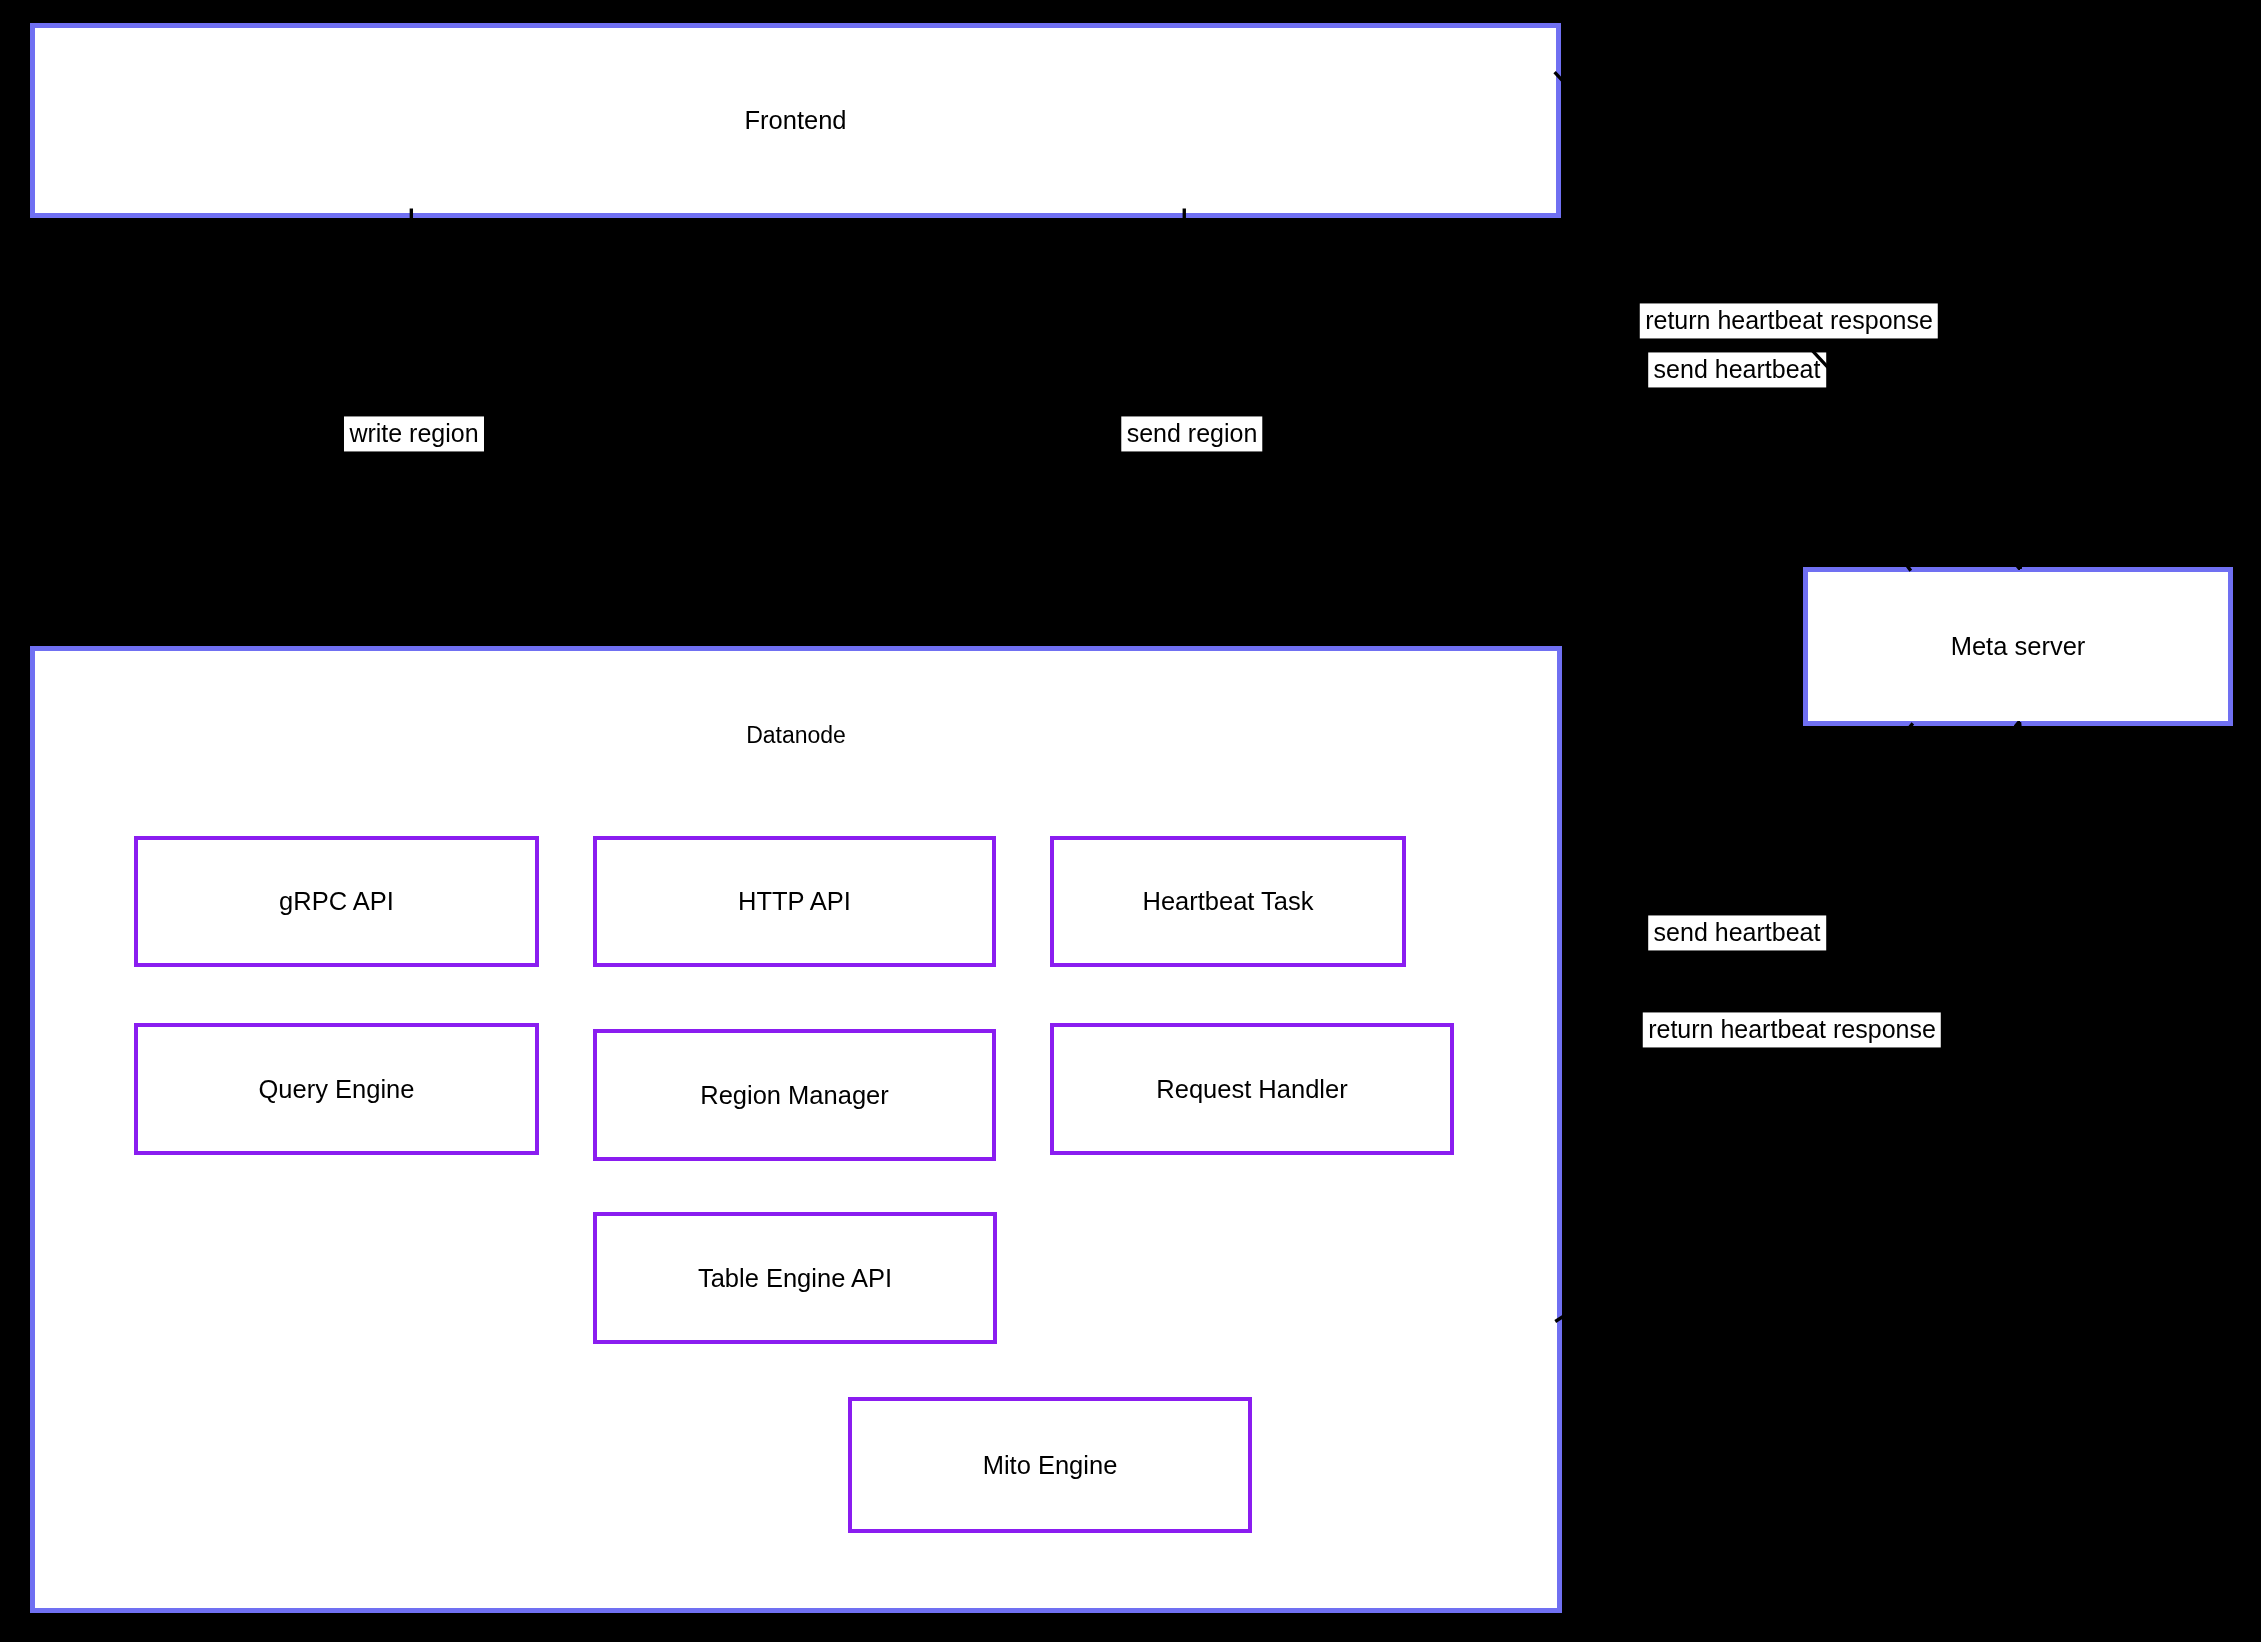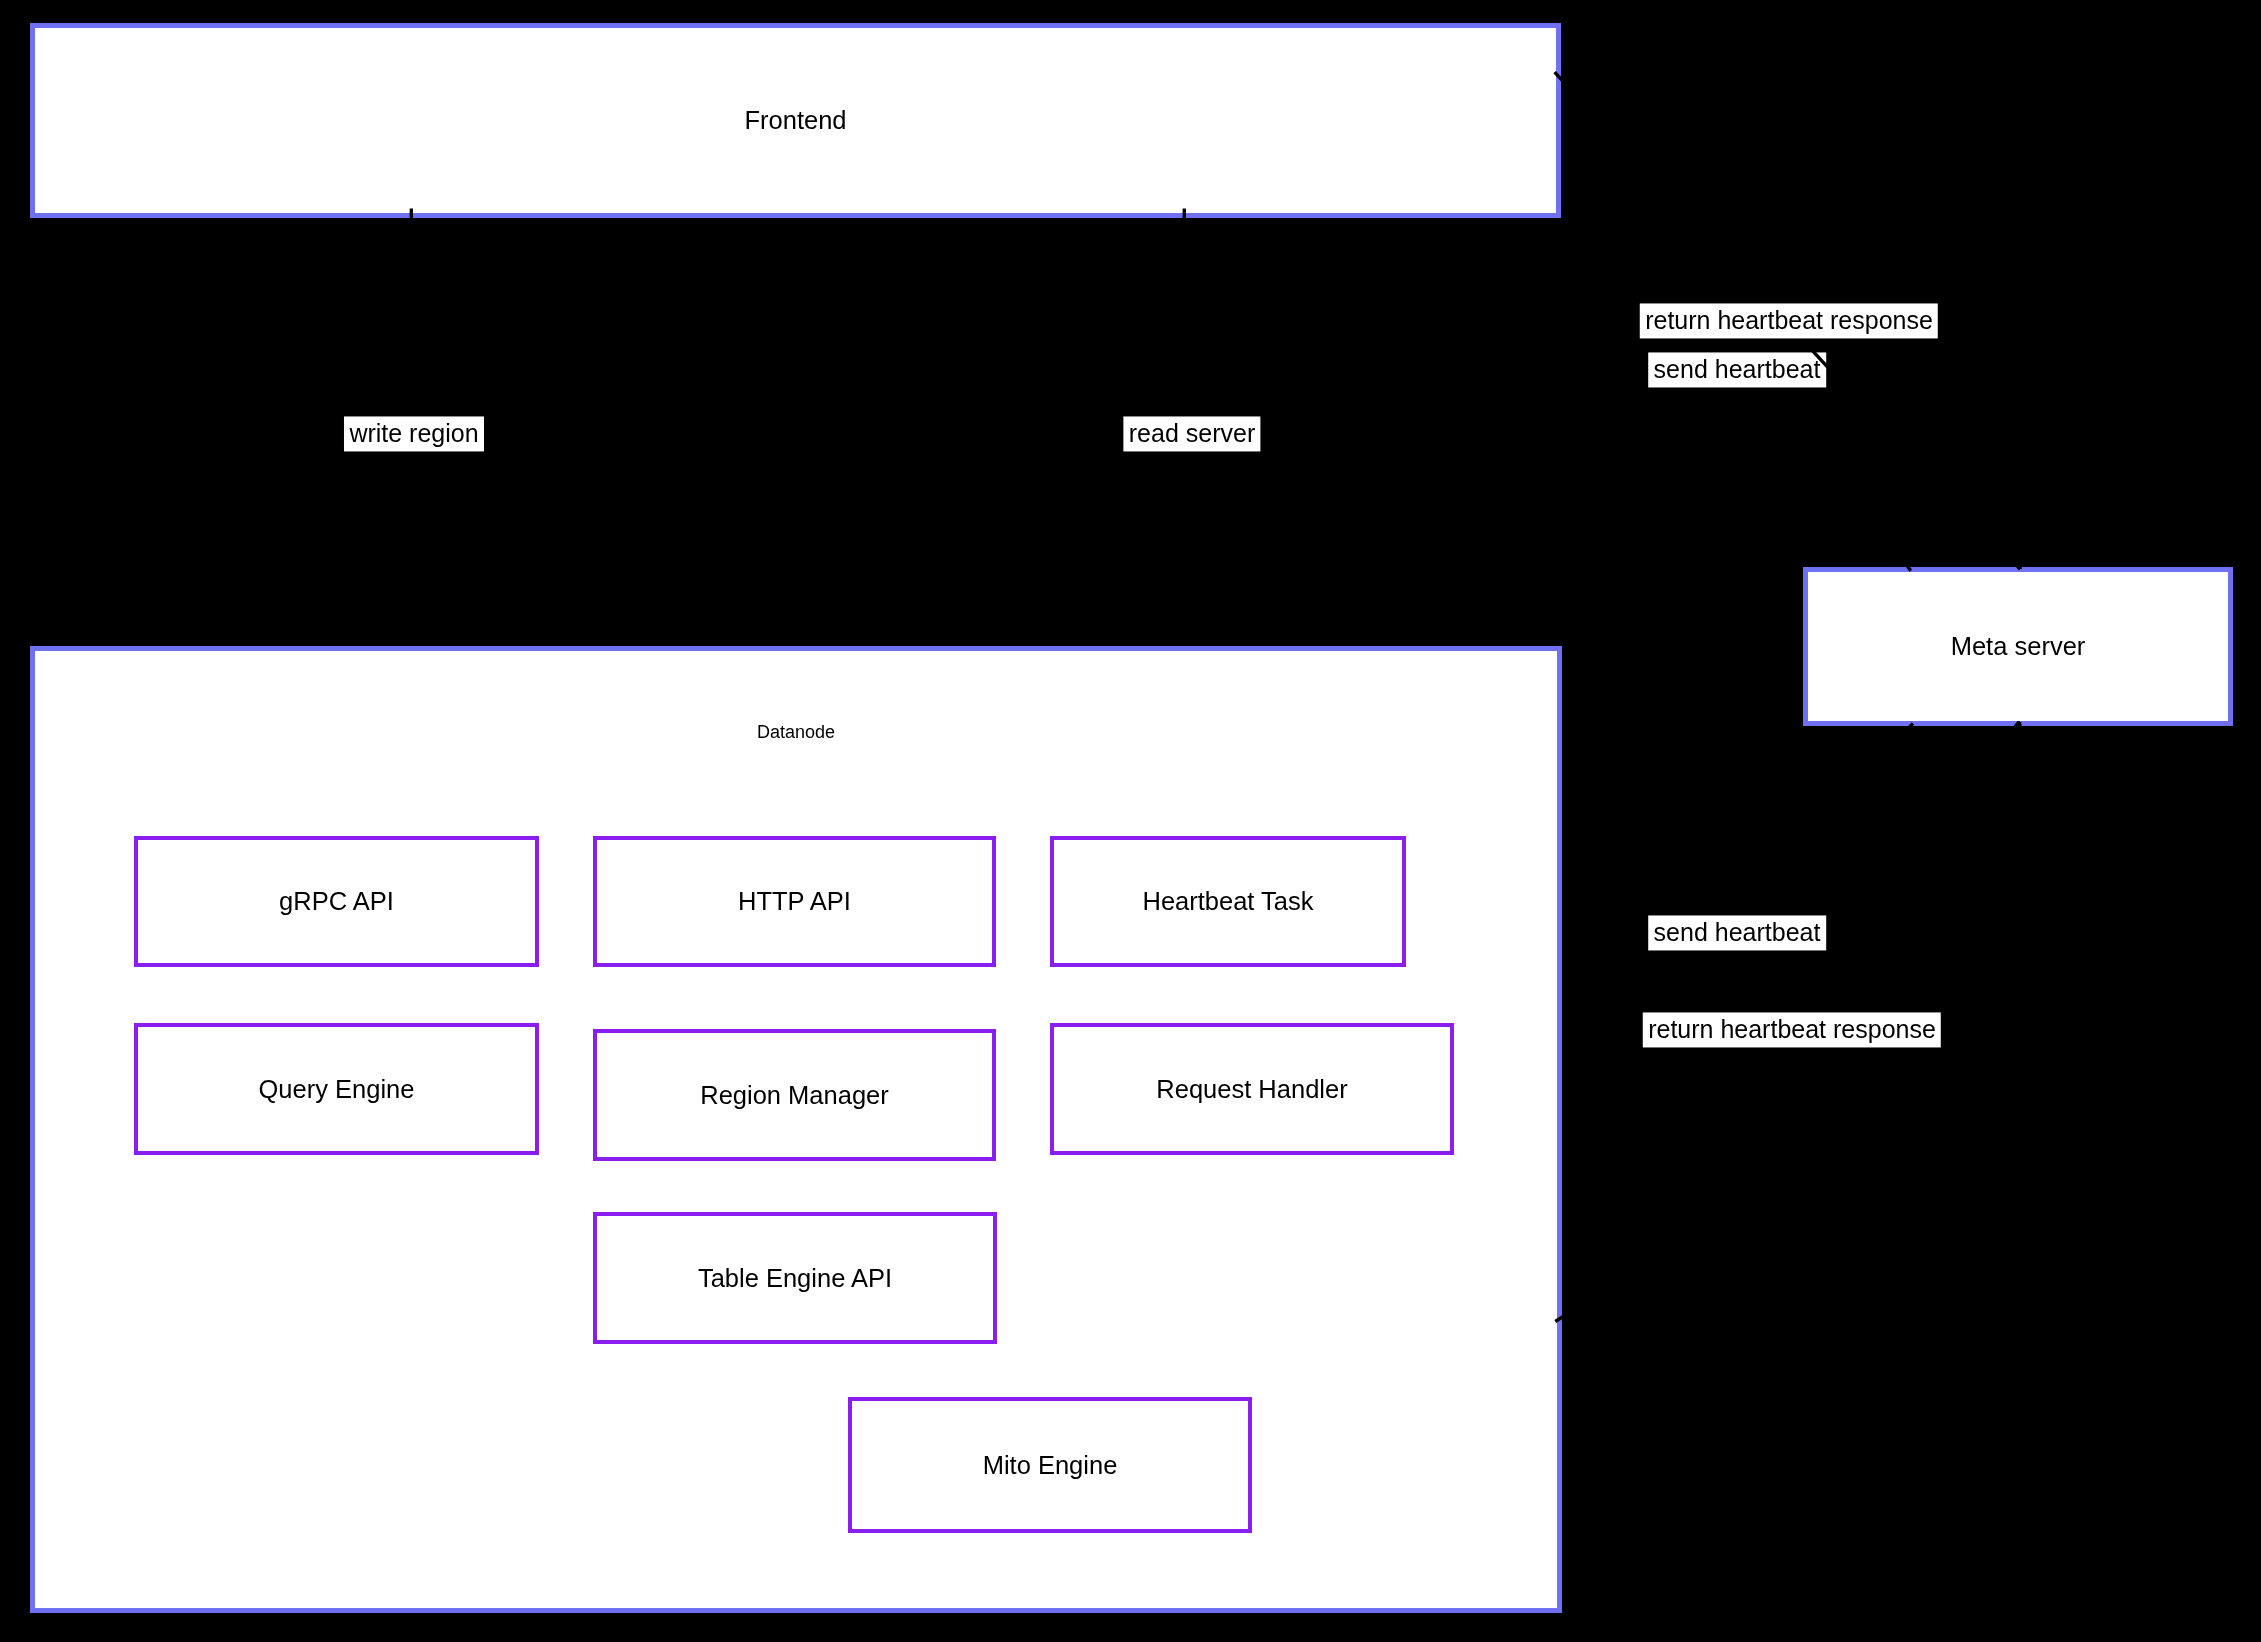--- a/index.html
+++ b/index.html
@@ -25,21 +25,21 @@
     display:flex;align-items:center;justify-content:center;
     font-size:25.5px;
     color:var(--text);
   }
   .blue{border:5.4px solid var(--border-blue);}
   .purple{border:4.7px solid var(--border-purple);}
   .dn-title{
     position:absolute;
     top:71px;left:0;right:0;
     text-align:center;
-    font-size:18px;
+    font-size:23px;
   }
   .edge-label{
     position:absolute;
     transform:translate(-50%,-50%);
     background:var(--fill);
     color:var(--text);
     font-size:25px;
     line-height:1.3;
     padding:1.3px 5.4px;
     white-space:nowrap;
@@ -102,21 +102,21 @@
       </marker>
     </defs>
     <path d="M612,310 L612,958" marker-end="url(#arrow)"></path>
     <path d="M1762,310 L1762,958" marker-end="url(#arrow)"></path>
     <path d="M2843,849 C2690,640 2430,300 2332,253" marker-end="url(#arrow)"></path>
     <path d="M2314,1966 C2520,1840 2900,1420 3004,1075" marker-end="url(#arrow)"></path>
     <path d="M2846,1076 C2700,1250 2460,1610 2330,1678" marker-end="url(#arrow)"></path>
   </svg>
 
   <div class="edge-label" style="left:414px;top:434px;">write region</div>
-  <div class="edge-label" style="left:1192px;top:434px;">read server</div>
+  <div class="edge-label" style="left:1192px;top:434px;">send region</div>
   <div class="edge-label" style="left:1737px;top:370px;">send heartbeat</div>
   <div class="edge-label" style="left:1737px;top:933px;">send heartbeat</div>
   <div class="edge-label" style="left:1792px;top:1030px;">return heartbeat response</div>
 
   <svg class="edges" width="2261" height="1643" viewBox="0 0 3364 2444">
     <path d="M2313,107 L2722,549 C2830,670 2975,748 3005,845" marker-end="url(#arrow)"></path>
   </svg>
 
   <div class="edge-label" style="left:1789px;top:321px;">return heartbeat response</div>
 

